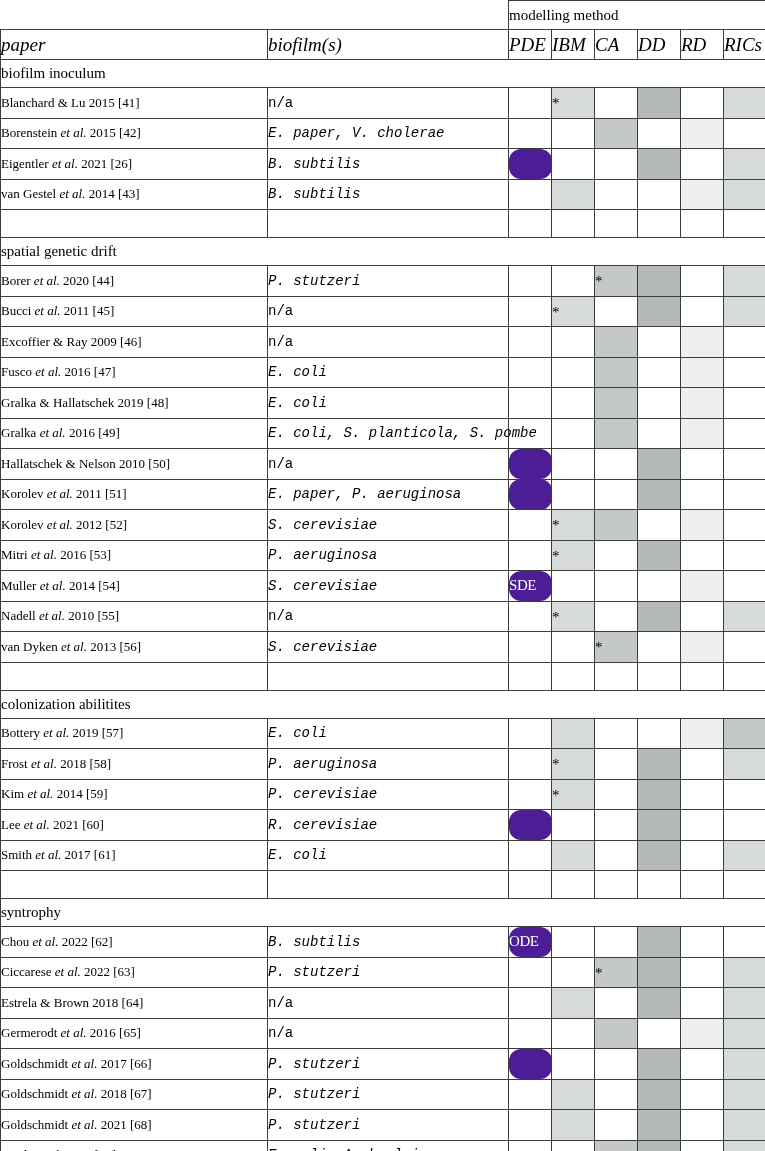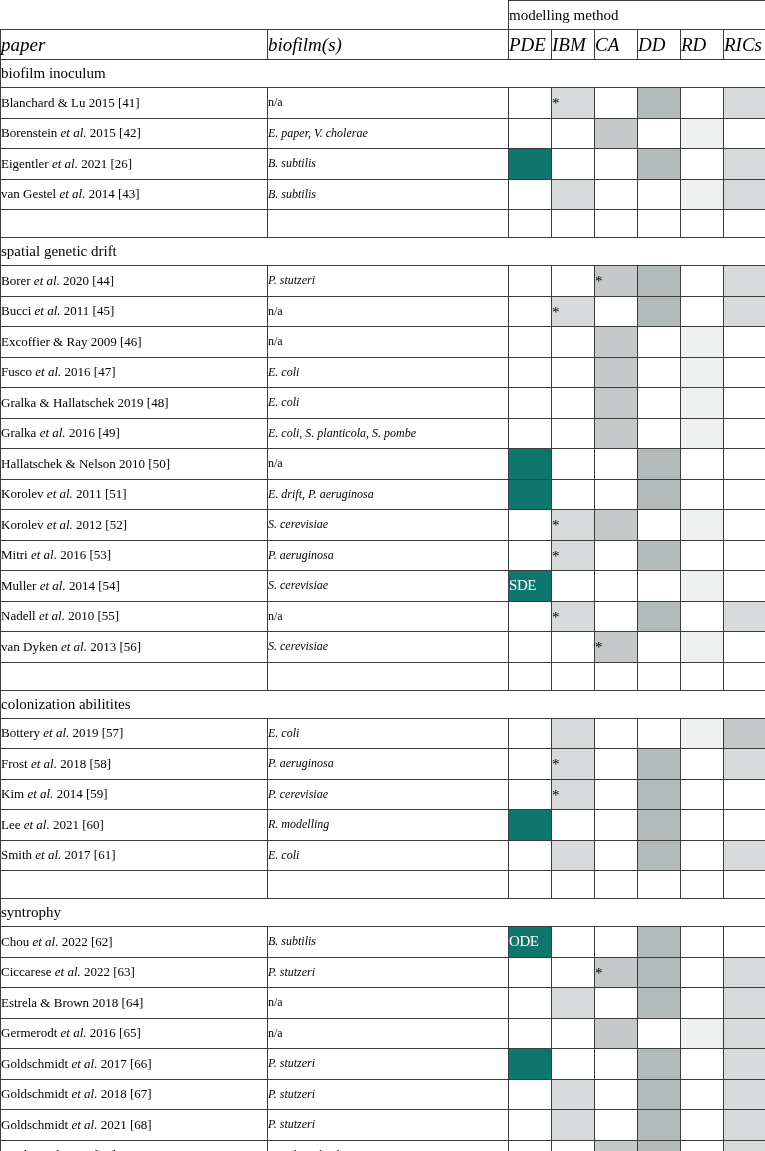--- a/index.html
+++ b/index.html
@@ -73,23 +73,24 @@
 
   
   tr.data-row td { height: 29.5px; }
   td.cell-paper {
     padding-left: 5px;
     font-size: 13px;
     white-space: nowrap;
   }
   td.cell-org {
     padding-left: 5px;
-    font-size: 12px;
+    font-size: 14px;
     font-style: italic;
     white-space: nowrap;
+    font-family: Liberation Mono, monospace;
   }
   td.cell-org.plain { font-style: normal; }
   td.cell-paper em { font-style: italic; }
 
   
   tr.spacer-row td { height: 27px; }
 
   
   td.m {
     text-align: center;
@@ -107,21 +108,21 @@
     display: block;
     color: #ffffff;
     font-size: 15px;
     letter-spacing: -0.4px;
   }
   .sh-none  { background: #ffffff; }
   .sh-xlite { background: #eef0f0; }
   .sh-lite  { background: #d7dadb; }
   .sh-med   { background: #c4c8c8; }
   .sh-dd    { background: #b4b9ba; }
-  .sh-dark  { background: #0f766e; }
+  .sh-dark  { background: #4c1d95; border-radius: 12px; }
 </style>
 </head>
 <body>
 
 <table id="review-table">
   <colgroup>
     <col class="c-paper">
       <col class="c-org">
     <col class="c-m">
       <col class="c-m">
@@ -266,21 +267,21 @@
         <td class="cell-org plain">n/a</td>
         <td class="m sh-dark"></td>
         <td class="m sh-none"></td>
         <td class="m sh-none"></td>
         <td class="m sh-dd"></td>
         <td class="m sh-none"></td>
         <td class="m sh-none"></td>
       </tr>
       <tr class="data-row">
         <td class="cell-paper">Korolev <em>et al.</em> 2011 [51]</td>
-        <td class="cell-org">E. drift, P. aeruginosa</td>
+        <td class="cell-org">E. paper, P. aeruginosa</td>
         <td class="m sh-dark"></td>
         <td class="m sh-none"></td>
         <td class="m sh-none"></td>
         <td class="m sh-dd"></td>
         <td class="m sh-none"></td>
         <td class="m sh-none"></td>
       </tr>
       <tr class="data-row">
         <td class="cell-paper">Korolev <em>et al.</em> 2012 [52]</td>
         <td class="cell-org">S. cerevisiae</td>
@@ -371,21 +372,21 @@
         <td class="cell-org">P. cerevisiae</td>
         <td class="m sh-none"></td>
         <td class="m sh-lite"><span class="star">*</span></td>
         <td class="m sh-none"></td>
         <td class="m sh-dd"></td>
         <td class="m sh-none"></td>
         <td class="m sh-none"></td>
       </tr>
       <tr class="data-row">
         <td class="cell-paper">Lee <em>et al.</em> 2021 [60]</td>
-        <td class="cell-org">R. modelling</td>
+        <td class="cell-org">R. cerevisiae</td>
         <td class="m sh-dark"></td>
         <td class="m sh-none"></td>
         <td class="m sh-none"></td>
         <td class="m sh-dd"></td>
         <td class="m sh-none"></td>
         <td class="m sh-none"></td>
       </tr>
       <tr class="data-row">
         <td class="cell-paper">Smith <em>et al.</em> 2017 [61]</td>
         <td class="cell-org">E. coli</td>

